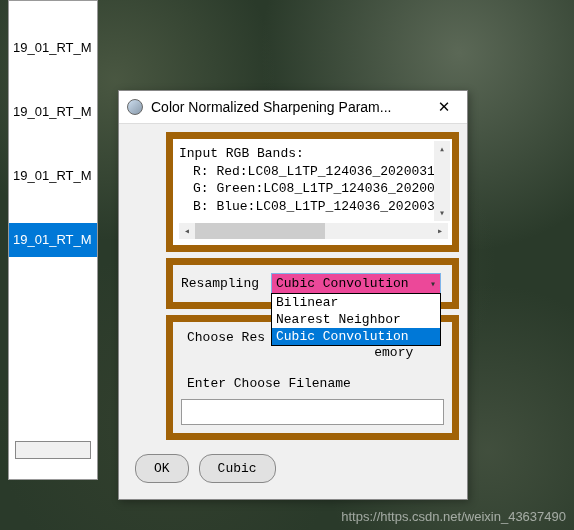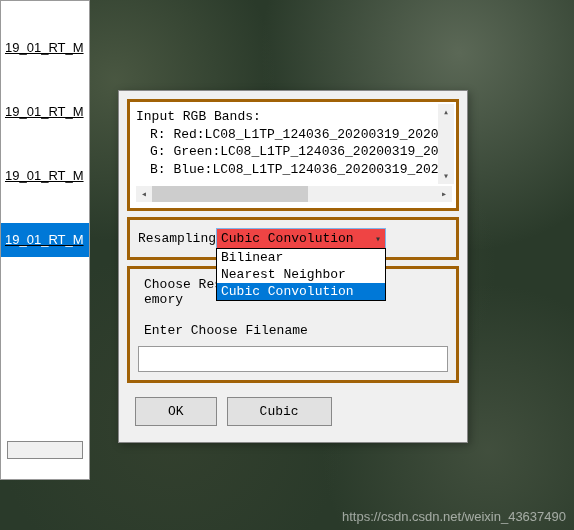--- a/index.html
+++ b/index.html
@@ -18,28 +18,27 @@
       background: linear-gradient(135deg, #3a4a3a 0%, #2a3525 20%, #4a5540 40%, #555a4a 60%, #3a4030 80%, #2a3020 100%);
       background-image:
         radial-gradient(circle at 20% 15%, rgba(120,130,100,0.4) 0%, transparent 25%),
         radial-gradient(circle at 80% 10%, rgba(140,150,130,0.5) 0%, transparent 30%),
         radial-gradient(circle at 60% 50%, rgba(80,90,70,0.4) 0%, transparent 35%),
         radial-gradient(circle at 30% 80%, rgba(60,70,50,0.5) 0%, transparent 30%),
         radial-gradient(circle at 85% 85%, rgba(100,110,90,0.4) 0%, transparent 25%);
     }
     .left-panel {
       position: absolute;
-      left: 0;
+      left: 8px;
       top: 0;
       width: 90px;
       height: 480px;
       background: #fff;
       border: 1px solid #999;
       z-index: 1;
-      text-decoration: underline;
     }
     .left-item {
       padding: 9px 4px;
       font-size: 13px;
       white-space: nowrap;
       overflow: hidden;
       border-bottom: 1px solid transparent;
     }
     .left-item.selected {
       background: #0078d7;
@@ -95,25 +94,26 @@
       justify-content: center;
       font-size: 15px;
       cursor: pointer;
     }
     .body {
       padding: 8px;
       font-family: "Courier New", monospace;
       font-size: 13px;
     }
     .group {
-      border: 3px solid #a16207;
+      border: 7px solid #a16207;
       background: #f0f0f0;
       margin-bottom: 6px;
       padding: 8px;
       position: relative;
+      margin-left: 39px;
     }
     .group.bands {
       background: #fff;
       padding: 6px 4px 6px 6px;
       position: relative;
     }
     .band-line {
       white-space: nowrap;
       overflow: hidden;
       line-height: 1.35;
@@ -160,27 +160,27 @@
     .hscroll .thumb {
       position: absolute;
       left: 0;
       width: 55%;
       height: 100%;
       background: #cdcdcd;
     }
     .resamp-row {
       display: flex;
       align-items: center;
-      gap: 0;
+      gap: 12px;
     }
     .select {
       display: flex;
       align-items: center;
       border: 1px solid #7eb4ea;
-      background: #ef4444;
+      background: #ec4899;
       padding: 2px 4px;
       position: relative;
       min-width: 170px;
     }
     .select .chev {
       margin-left: auto;
       font-size: 10px;
       color: #333;
     }
     .dropdown {
@@ -227,21 +227,21 @@
       border: 1px solid #999;
       background: #fff;
       padding: 2px 4px;
       font-family: "Courier New", monospace;
     }
     .footer {
       padding: 8px;
       display: flex;
       gap: 10px;
     }
-    .footer .btn { padding: 6px 32px; }
+    .footer .btn { padding: 6px 18px; border-radius: 13px; }
     .watermark {
       position: absolute;
       right: 8px;
       bottom: 6px;
       color: rgba(255,255,255,0.55);
       font-size: 13px;
       font-family: Arial, sans-serif;
       z-index: 3;
     }
   </style>
@@ -256,20 +256,25 @@
   <div class="left-item gap"></div>
   <div class="left-item">19_01_RT_M</div>
   <div class="left-item gap"></div>
   <div class="left-item">19_01_RT_M</div>
   <div class="left-item gap"></div>
   <div class="left-item selected">19_01_RT_M</div>
   <div class="left-slider"></div>
 </div>
 
 <div class="dialog">
+  <div class="titlebar">
+    <div class="title-icon"></div>
+    <div class="title-text">Color Normalized Sharpening Param...</div>
+    <div class="close-btn">✕</div>
+  </div>
 
   <div class="body">
     <div class="group bands">
       <div class="band-line">Input RGB Bands:</div>
       <div class="band-line indent">R: Red:LC08_L1TP_124036_20200319_20200</div>
       <div class="band-line indent">G: Green:LC08_L1TP_124036_20200319_2020</div>
       <div class="band-line indent">B: Blue:LC08_L1TP_124036_20200319_20200</div>
       <div class="vscroll">
         <div class="arrow">▴</div>
         <div style="flex:1"></div>
@@ -311,13 +316,13 @@
       <input class="filename-input" type="text" style="">
     </div>
 
     <div class="footer">
       <button class="btn">OK</button>
       <button class="btn">Cubic</button>
     </div>
   </div>
 </div>
 
-<div class="watermark">https://csdn.csdn.net/weixin_43637490</div>
+<div class="watermark">https://https.csdn.net/weixin_43637490</div>
 
 </body></html>

